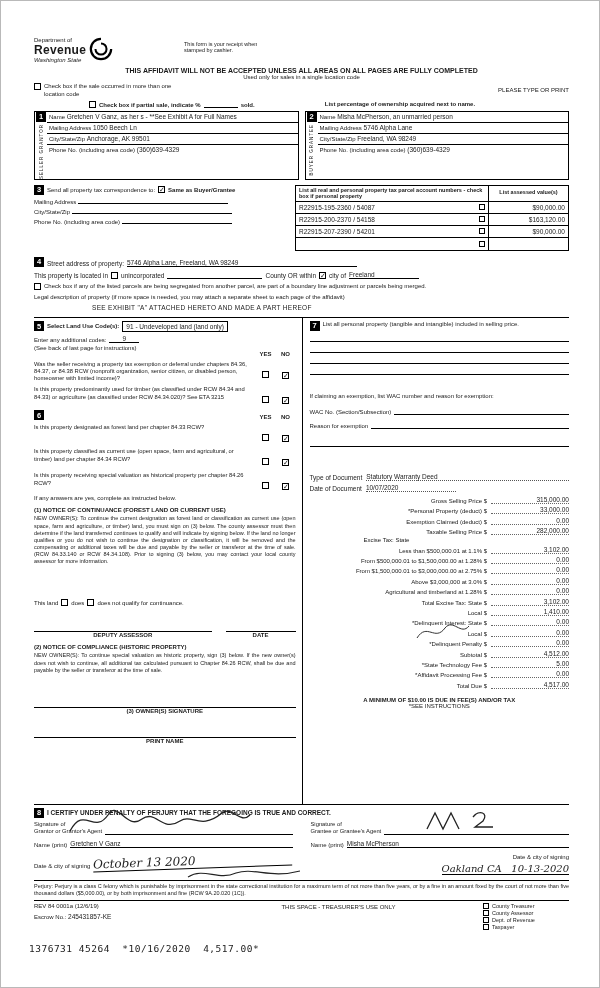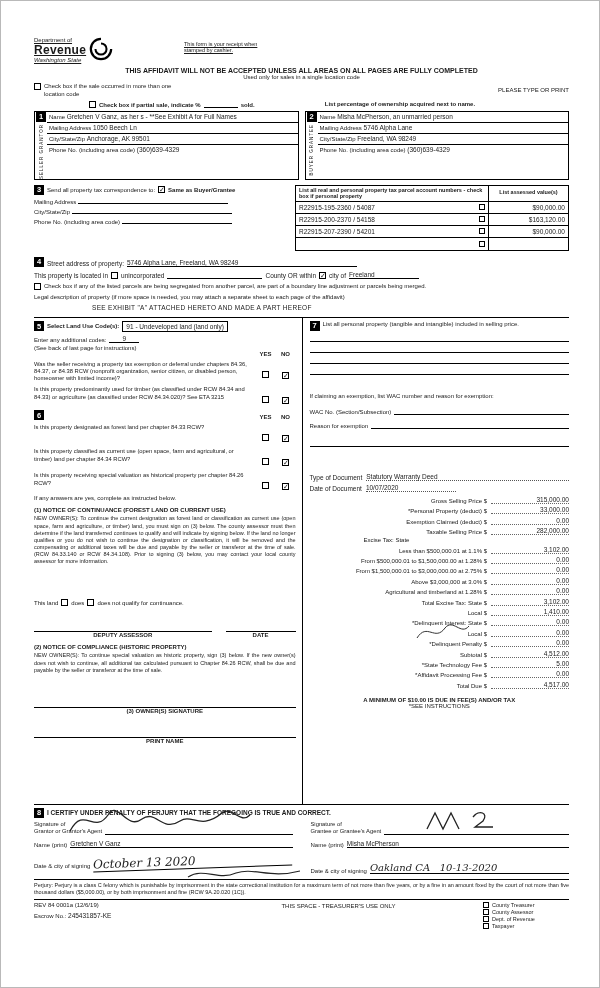--- a/index.html
+++ b/index.html
@@ -16,21 +16,21 @@
 
   .cb { display:inline-block; width:7px; height:7px; border:1px solid #000; font-size:7px; line-height:6px; text-align:center; vertical-align:-1px; background:#fff; flex:none; }
   .cb.sm { width:6px; height:6px; font-size:6px; line-height:5px; }
   .ul { border-bottom:1px solid #000; display:inline-block; }
   .dl { border-bottom:1px dotted #555; display:inline-block; }
   .hand { font-family:"DejaVu Serif", serif; font-style:italic; color:#222; }
   .secbox { display:inline-flex; width:10px; height:10px; background:#000; color:#fff; font-size:7.5px; font-weight:700; align-items:center; justify-content:center; flex:none; }
   .vtext { writing-mode:vertical-rl; transform:rotate(180deg); font-size:4.5px; letter-spacing:1px; margin-top:2px; }
 
   
-  .hdr { margin-bottom:2px;text-decoration:underline; }
+  .hdr { margin-bottom:2px; }
   .logoblk { width:150px; display:flex; gap:3px; }
   .dept1 { font-size:6px; } .dept2 { font-size:12px; font-weight:700; letter-spacing:0.3px; } .dept3 { font-size:6px; font-style:italic; }
   .titleblk { flex:1; text-align:center; padding-top:4px; }
   .noteblk { width:92px; font-size:5.5px; text-align:left; padding-top:4px; }
 
   
   .parties { display:flex; gap:6px; margin-top:3px; }
   .party { flex:1; border:1px solid #000; display:flex; }
   .pside { width:12px; display:flex; flex-direction:column; align-items:center; border-right:none; }
   .pfields { flex:1; display:flex; flex-direction:column; }
@@ -483,21 +483,21 @@
           <span class="slbl">
             <span>Signature of</span><br>
             <span>Grantee or Grantee's Agent</span>
           </span>
           <span class="ul grow" style="height:12px;"></span>
         </div>
         <div class="inl" style="margin-top:5px;">
           <span class="t6">Name (print)</span>
           <span class="ul grow typed">Misha McPherson</span>
         </div>
-        <div class="inl" style="margin-top:14px;">
+        <div class="inl" style="margin-top:6px;flex-direction:column;">
           <span class="t6">Date &amp; city of signing</span>
           <span class="ul grow hand" style="font-size:10px; white-space:pre;">Oakland CA   10-13-2020</span>
         </div>
       </div>
     </div>
   </div>
 
   <div class="perjury">Perjury: Perjury is a class C felony which is punishable by imprisonment in the state correctional institution for a maximum term of not more than five years, or by a fine in an amount fixed by the court of not more than five thousand dollars ($5,000.00), or by both imprisonment and fine (RCW 9A.20.020 (1C)).</div>
 
   <div class="footer">
@@ -519,14 +519,15 @@
           <span class="cb sm"></span>
           <span>Dept. of Revenue</span>
         </div>
       <div class="fcopy">
           <span class="cb sm"></span>
           <span>Taxpayer</span>
         </div>
     </div>
   </div>
 
+  <div class="stamp">1376731 45264  *10/16/2020  4,517.00*</div>
 
 </div>
 
 </body></html>

